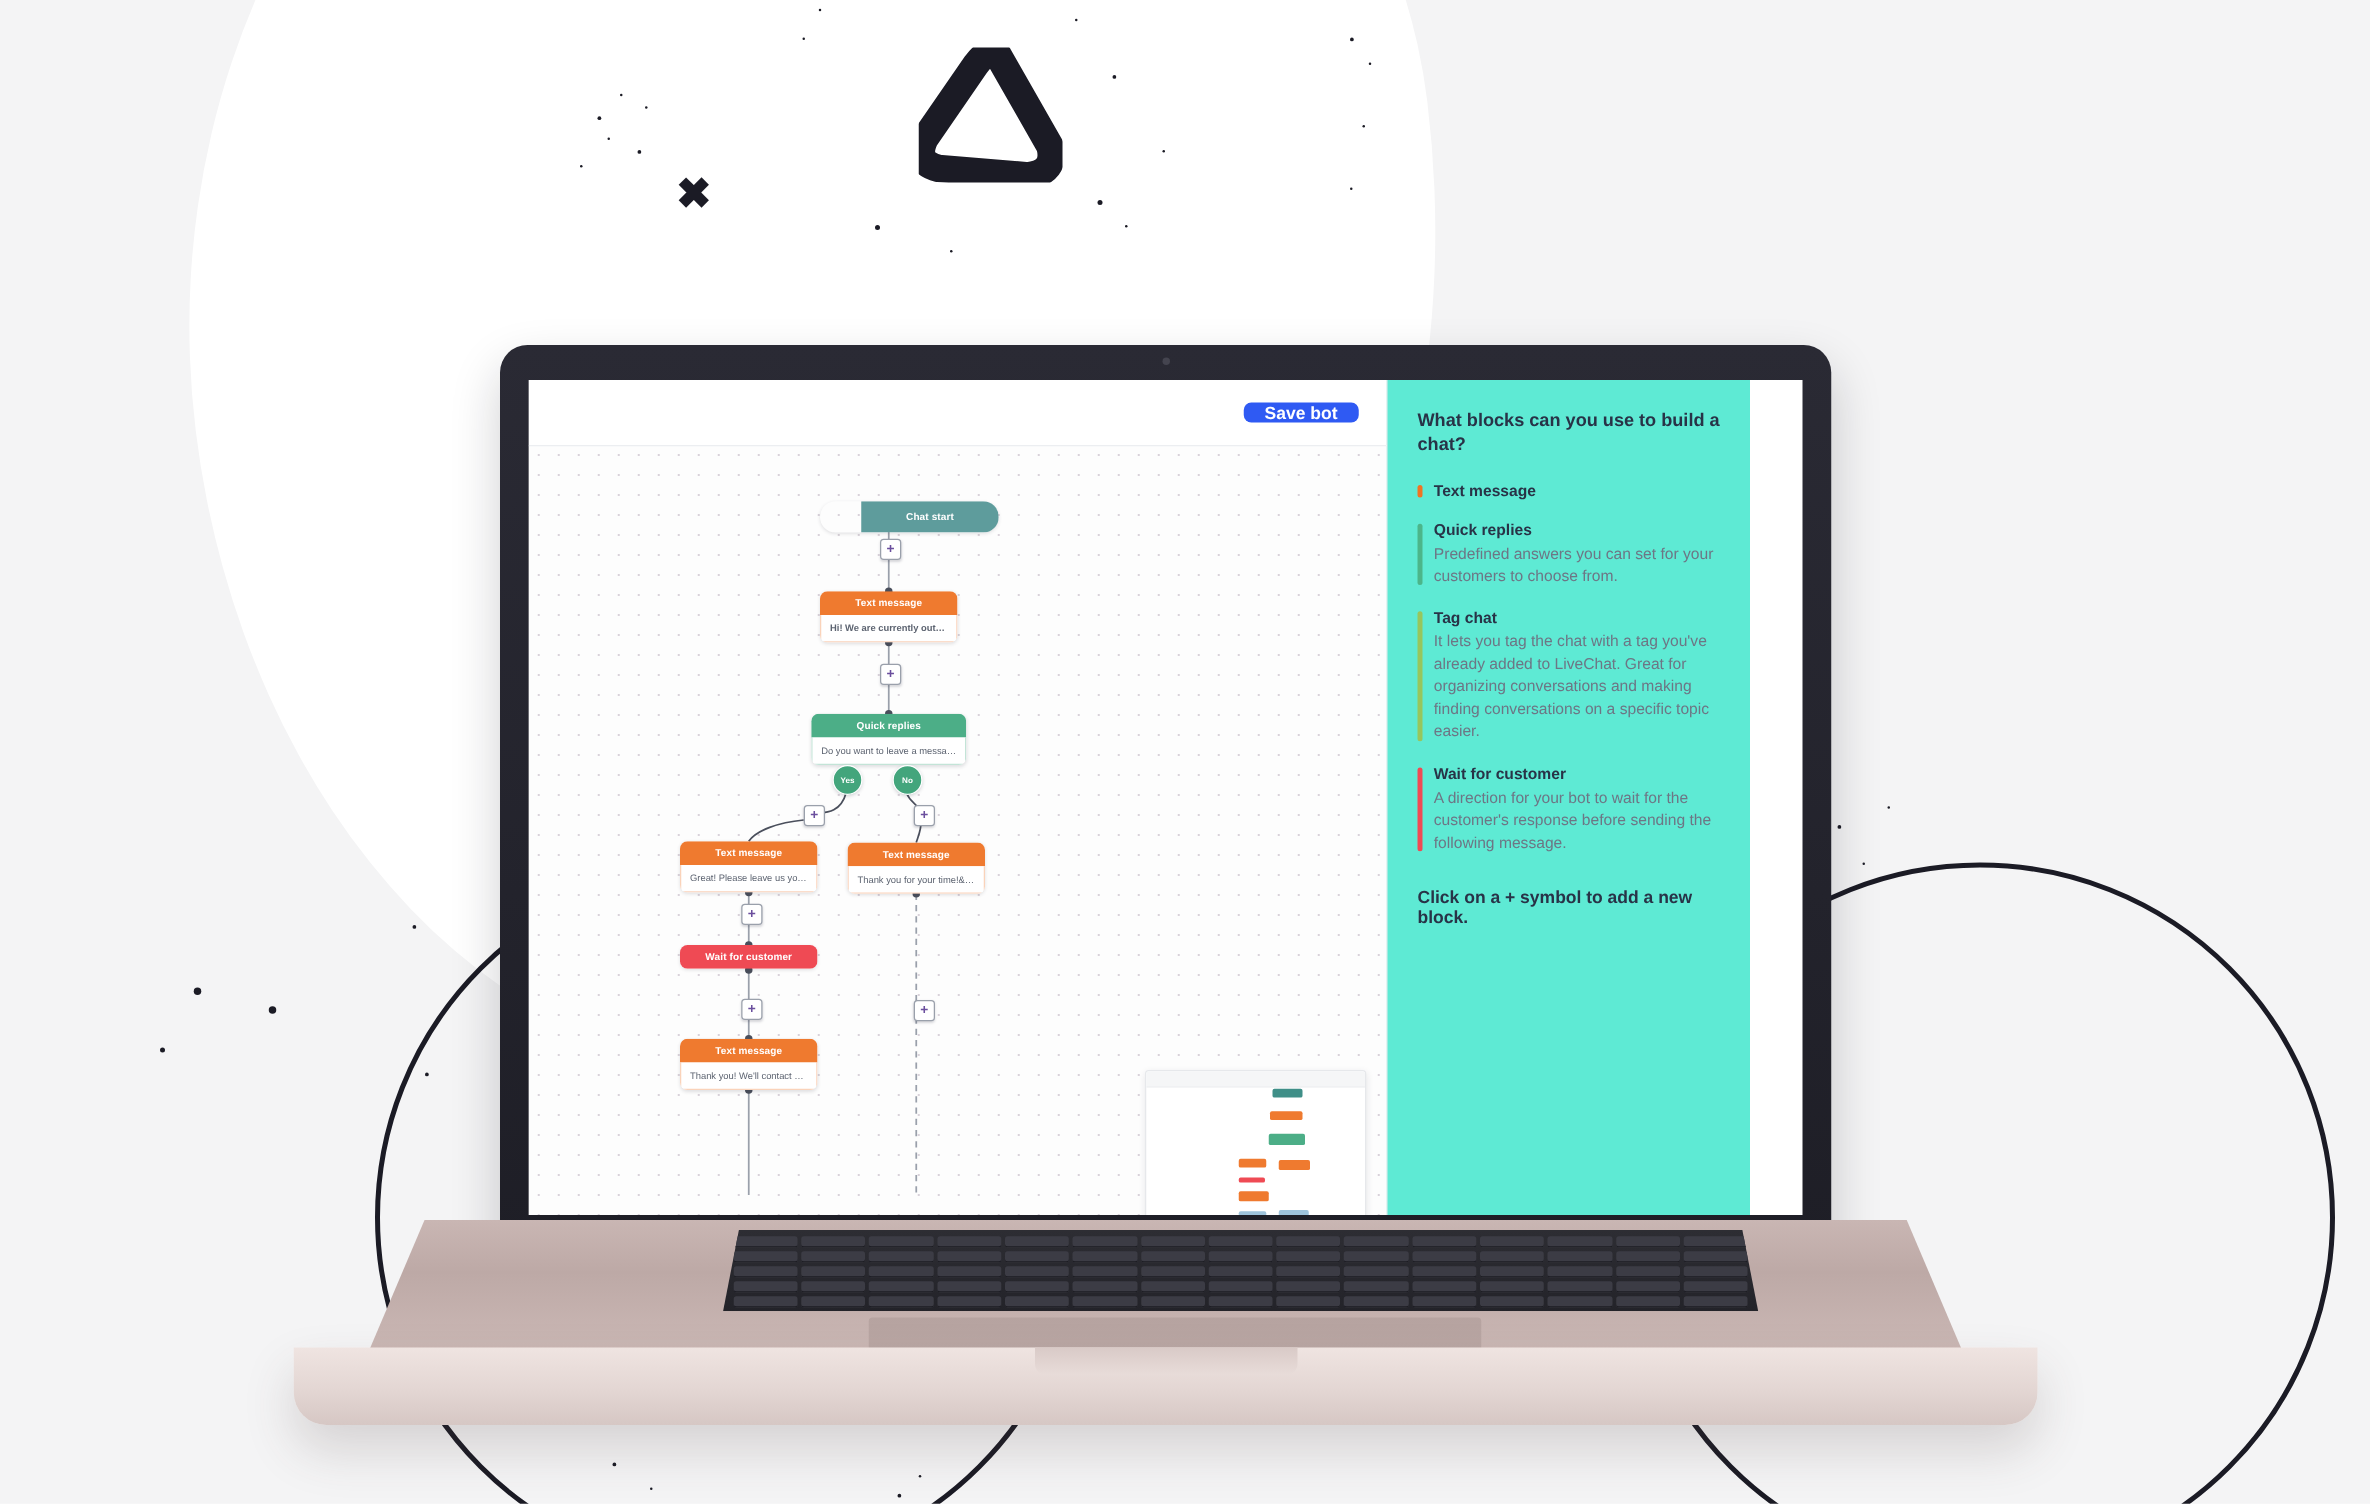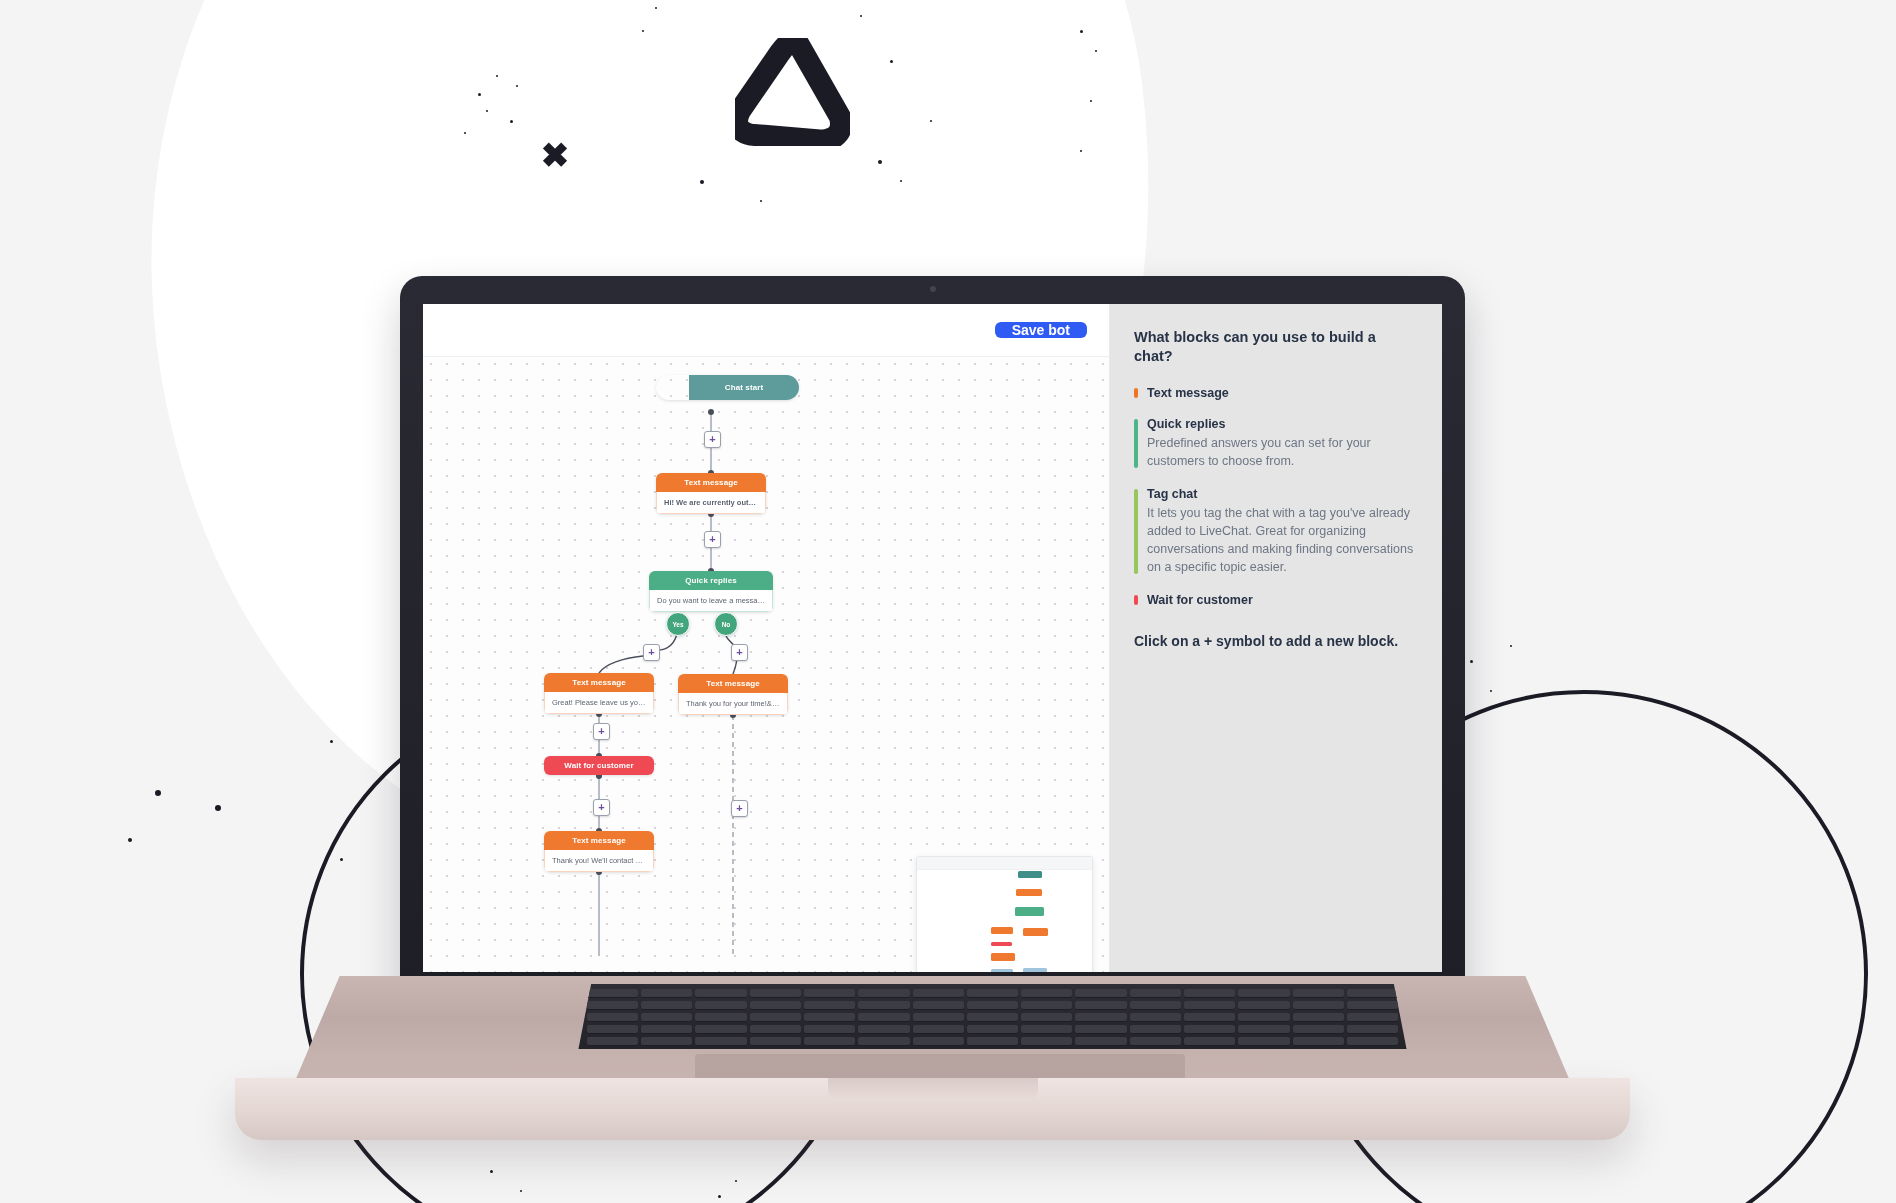--- a/index.html
+++ b/index.html
@@ -94,21 +94,21 @@
   .minimap{
     position:absolute;right:16px;bottom:-6px;width:175px;height:120px;
     background:#ffffff;border:1px solid #e6e8eb;border-radius:3px;
     box-shadow:0 2px 6px rgba(40,40,60,.10);overflow:hidden;
   }
   .minimap-head{height:12px;background:#f5f6f7;border-bottom:1px solid #eef0f2;}
   .mm{position:absolute;border-radius:1.5px;}
 
   
   .sidebar{
-    width:333px;height:100%;background:#e5e5e5;border-left:1px solid #e7e9ec;
+    width:291px;height:100%;background:#5eead4;border-left:1px solid #e7e9ec;
     padding:24px 24px 0 24px;box-sizing:border-box;overflow:hidden;
   }
   .side-title{
     font-size:14.5px;font-weight:bold;color:#283347;margin:0 0 20px 0;
     line-height:1.3;
   }
   .blk{position:relative;padding-left:13px;margin-bottom:17px;}
   .blk-bar{position:absolute;left:0;top:2px;bottom:2px;width:3.5px;border-radius:2px;}
   .blk-name{font-size:12.5px;font-weight:bold;color:#283347;margin-bottom:3px;}
   .blk-desc{font-size:12.5px;color:#6d7685;line-height:1.45;}
@@ -237,21 +237,21 @@
               <circle cx="176" cy="475" r="3" fill="#4a4f5c"></circle>
 
               <line x1="176" y1="516" x2="176" y2="600" stroke="#9aa0ab" stroke-width="1.4"></line>
               <circle cx="176" cy="516" r="3" fill="#4a4f5c"></circle>
 
               <line x1="310" y1="359" x2="310" y2="600" stroke="#9aa0ab" stroke-width="1.4" stroke-dasharray="5 4"></line>
               <circle cx="310" cy="359" r="3" fill="#4a4f5c"></circle>
             </svg>
 
             <div id="nodes-layer">
-                <div class="node" style="left: 233px; top: 19px; width: 110px; border-radius: 14px; padding-left: 33px;">
+                <div class="node" style="left: 233px; top: 45px; width: 110px; border-radius: 14px; padding-left: 33px;">
                   <div class="node-head" style="background: rgb(94, 156, 156); padding: 8px 4px;">Chat start</div>
                 </div>
                 <div class="node" style="left: 233px; top: 117px; width: 110px;">
                   <div class="node-head" style="background: rgb(239, 122, 47);">Text message</div>
                   <div class="node-body" style="border-top: none; border-right: 1px solid rgba(239, 122, 47, 0.333); border-bottom: 1px solid rgba(239, 122, 47, 0.333); border-left: 1px solid rgba(239, 122, 47, 0.333); border-image: initial; font-weight: bold;">Hi! We are currently out of th...</div>
                 </div>
                 <div class="node" style="left: 226px; top: 215px; width: 124px;">
                   <div class="node-head" style="background: rgb(76, 174, 135);">Quick replies</div>
                   <div class="node-body" style="border-top: none; border-right: 1px solid rgba(76, 174, 135, 0.333); border-bottom: 1px solid rgba(76, 174, 135, 0.333); border-left: 1px solid rgba(76, 174, 135, 0.333); border-image: initial;">Do you want to leave a message?</div>
                 </div>
@@ -315,20 +315,21 @@
                 <div class="blk-desc">Predefined answers you can set for your customers to choose from.</div>
               </div>
               <div class="blk">
                 <div class="blk-bar" style="background: rgb(151, 198, 93);"></div>
                 <div class="blk-name">Tag chat</div>
                 <div class="blk-desc">It lets you tag the chat with a tag you've already added to LiveChat. Great for organizing conversations and making finding conversations on a specific topic easier.</div>
               </div>
               <div class="blk">
                 <div class="blk-bar" style="background: rgb(239, 74, 84);"></div>
                 <div class="blk-name">Wait for customer</div>
+                <div class="blk-desc">A direction for your bot to wait for the customer's response before sending the following message.</div>
               </div>
             </div>
           <div class="side-foot">Click on a + symbol to add a new block.</div>
         </div>
 
       </div>
     </div>
 
     <div class="base">
       <div class="deck">

